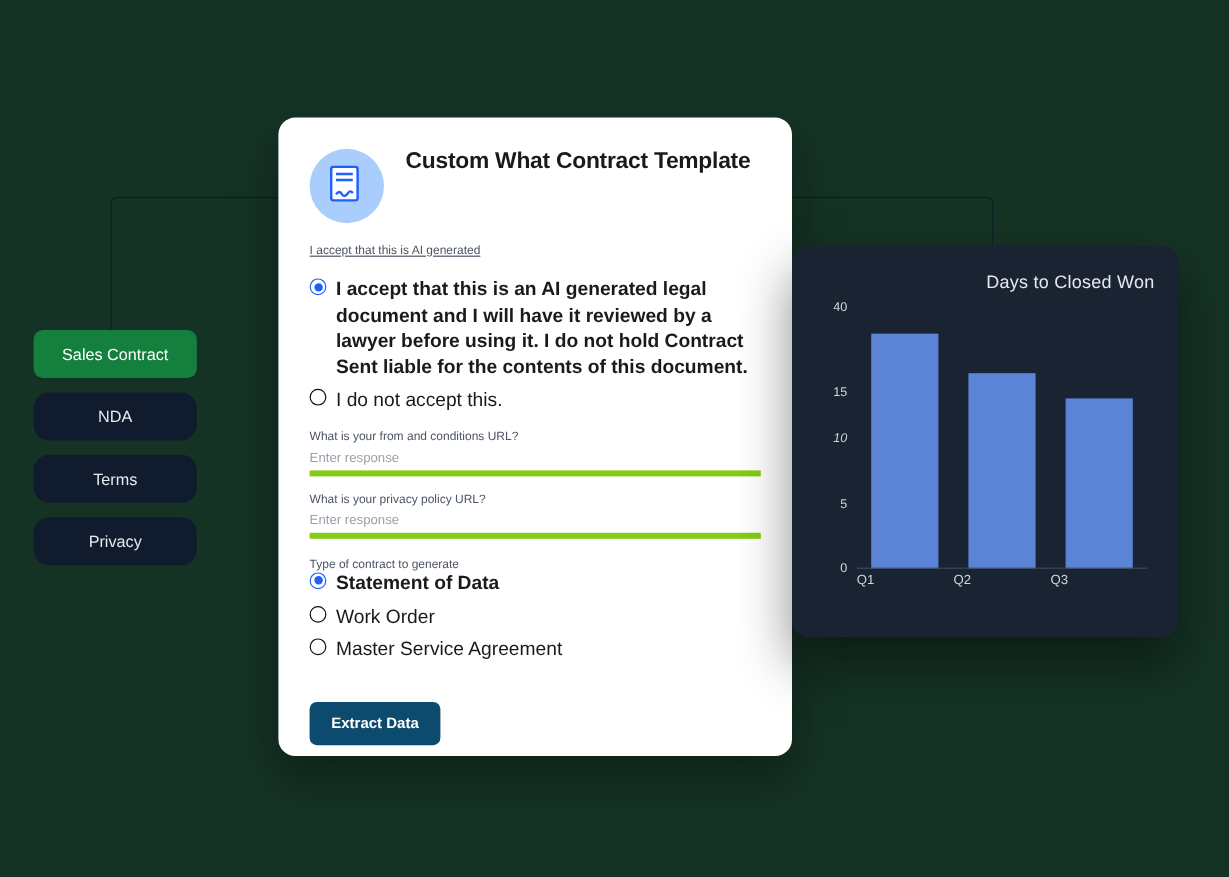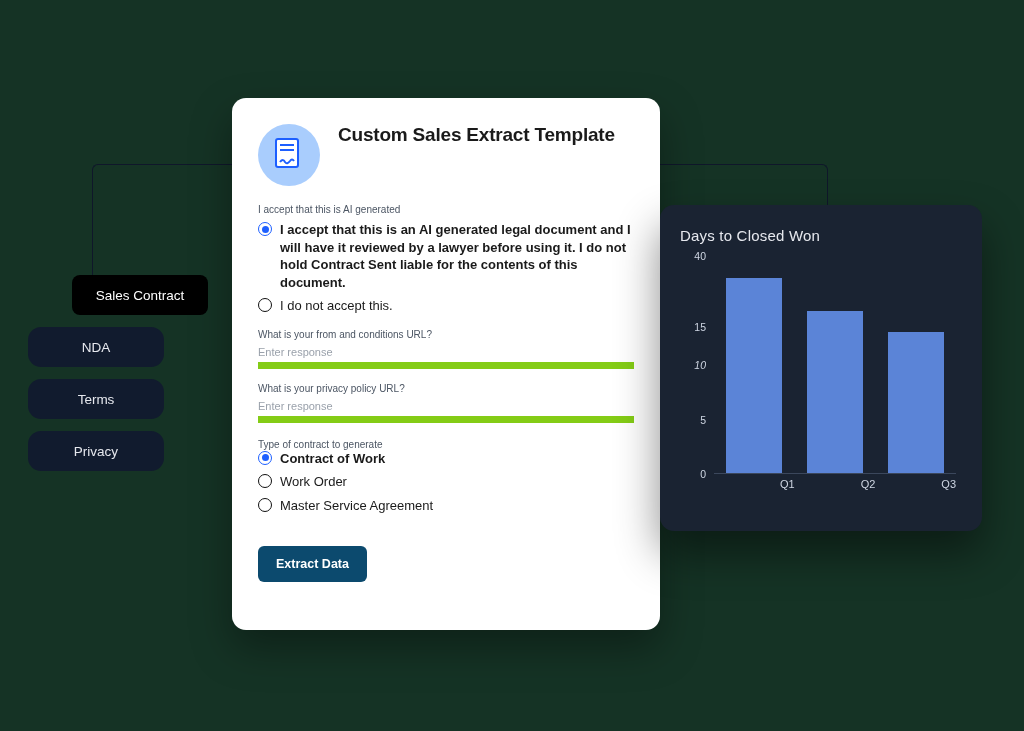--- a/index.html
+++ b/index.html
@@ -25,21 +25,21 @@
 
   
   .sidebar { position: absolute; left: 28px; top: 275px; display: flex; flex-direction: column; gap: 12px; }
   .pill {
     width: 136px; height: 40px;
     border-radius: 8px;
     display: flex; align-items: center; justify-content: center;
     font-size: 13.5px; font-weight: 500;
     cursor: pointer;
   }
-  .pill-active { background: #000000; color: #fff; margin-left: 44px; }
+  .pill-active { background: #15803d; color: #fff; }
   .pill-dark   { background: #111b2e; color: #e6e8ee; border-radius: 13px; }
 
   
   .form-card {
     position: absolute;
     left: 232px; top: 98px;
     width: 428px; height: 532px;
     background: #fff;
     border-radius: 14px;
     box-shadow: 0 18px 40px rgba(0,0,0,.35);
@@ -59,38 +59,38 @@
   .card-header { display: flex; gap: 18px; align-items: flex-start; margin-bottom: 18px; }
   .icon-badge {
     width: 62px; height: 62px; border-radius: 50%;
     background: #a9cdfd;
     display:flex; align-items:center; justify-content:center;
     flex-shrink: 0;
   }
   .card-title { font-size: 19px; font-weight: 800; letter-spacing: -0.2px; }
   .card-sub   { font-size: 10.5px; color: #6b7280; margin-top: 6px; line-height: 1.3; }
 
-  .section-label { font-size: 10px; color: #4b5563; margin-top: 12px; margin-bottom: 6px; }
+  .section-label { font-size: 10px; color: #4b5563; margin-top: 12px; margin-bottom: 16px; text-decoration: underline; }
   .radio-row { display:flex; gap: 8px; align-items:flex-start; margin-bottom: 6px; }
   .radio-row .radio {
     width: 14px; height: 14px; border-radius: 50%;
     border: 1.6px solid #111; flex-shrink:0; margin-top:1px;
     display:flex; align-items:center; justify-content:center;
     cursor:pointer;
   }
   .radio.checked::after{
     content:""; width:7px; height:7px; border-radius:50%; background:#1d5fff;
   }
   .radio.checked { border-color:#1d5fff; }
-  .radio-text { font-size: 13px; line-height: 1.35; }
+  .radio-text { font-size: 16px; line-height: 1.35; }
   .radio-text.bold { font-weight:700; }
 
   .field-label { font-size: 10px; color:#4b5563; margin-top:14px; }
   .input {
-    width:100%; border:none; border-bottom: 7px solid #84cc16;
+    width:100%; border:none; border-bottom: 5px solid #84cc16;
     font-size: 11px; padding: 6px 0 4px 0; outline:none;
     color:#111;
   }
   .input::placeholder { color:#9aa1ab; }
 
   .primary-btn {
     margin-top: 26px;
     background:#0c4a6e; color:#fff; border:none;
     padding: 11px 18px; border-radius: 6px;
     font-size: 12.5px; font-weight:700; cursor:pointer;
@@ -100,27 +100,27 @@
   .chart-card{
     position:absolute;
     left: 660px; top: 205px;
     width: 322px; height: 326px;
     background:#1a2332;
     border-radius: 14px;
     box-shadow: 0 22px 44px rgba(0,0,0,.45);
     padding: 22px 20px 14px 20px;
     color:#e6e8ee;
   }
-  .chart-title{ font-size: 15px; font-weight: 400; text-align:left; letter-spacing:.2px; }
+  .chart-title{ font-size: 15px; font-weight: 400; text-align:right; letter-spacing:.2px; }
   .chart-area{ position:relative; margin-top: 12px; height: 240px; }
   .y-axis{ position:absolute; left:0; top:0; bottom:22px; width:30px; }
   .plot { position:absolute; left:34px; right:6px; top:0; bottom:22px; }
   .baseline{ position:absolute; left:34px; right:6px; bottom:22px; height:1px; background:#3b475c; }
   .x-labels{ position:absolute; left:34px; right:6px; bottom:0; height:18px; display:flex; }
-  .x-labels span{ flex:1; text-align:right; font-size:11px; color:#cfd6e3; }
+  .x-labels span{ flex:1; text-align:left; font-size:11px; color:#cfd6e3; }
   .y-tick{ position:absolute; right:4px; font-size:10.5px; color:#cfd6e3; transform: translateY(50%); }
   .bar{ position:absolute; bottom:0; width:56px; background:#5b84d7; }
 
 </style>
 </head>
 <body>
 
 <div class="canvas">
 
   <div class="connector-left" style="left:92px; top:164px; width:142px; height:116px;"></div>
@@ -145,21 +145,21 @@
     <div class="card-header">
       <div class="icon-badge">
         <svg width="30" height="34" viewBox="0 0 30 34">
           <rect x="2" y="1" width="22" height="28" rx="2" fill="#fff" stroke="#1d5fff" stroke-width="2"></rect>
           <line x1="6" y1="7" x2="20" y2="7" stroke="#1d5fff" stroke-width="2"></line>
           <line x1="6" y1="12" x2="20" y2="12" stroke="#1d5fff" stroke-width="2"></line>
           <path d="M6 24 q3 -4 5 0 q2 3 5 -1 q2 -3 4 0" stroke="#1d5fff" stroke-width="2" fill="none"></path>
         </svg>
       </div>
       <div>
-        <div class="card-title">Custom Sales Extract Template</div>
+        <div class="card-title">Custom What Contract Template</div>
       </div>
     </div>
 
     <div class="section-label">I accept that this is AI generated</div>
 
     <div class="radio-row">
       <span class="radio checked"></span>
       <span class="radio-text bold">I accept that this is an AI generated legal document and I will have it reviewed by a lawyer before using it. I do not hold Contract Sent liable for the contents of this document.</span>
     </div>
     <div class="radio-row">
@@ -170,21 +170,21 @@
     <div class="field-label">What is your from and conditions URL?</div>
     <input class="input" placeholder="Enter response" style="">
 
     <div class="field-label">What is your privacy policy URL?</div>
     <input class="input" placeholder="Enter response" style="">
 
     <div class="field-label" style="margin-top:16px;">Type of contract to generate</div>
 
     <div class="radio-row">
       <span class="radio checked"></span>
-      <span class="radio-text bold">Contract of Work</span>
+      <span class="radio-text bold">Statement of Data</span>
     </div>
     <div class="radio-row">
       <span class="radio"></span>
       <span class="radio-text">Work Order</span>
     </div>
     <div class="radio-row">
       <span class="radio"></span>
       <span class="radio-text">Master Service Agreement</span>
     </div>
 

